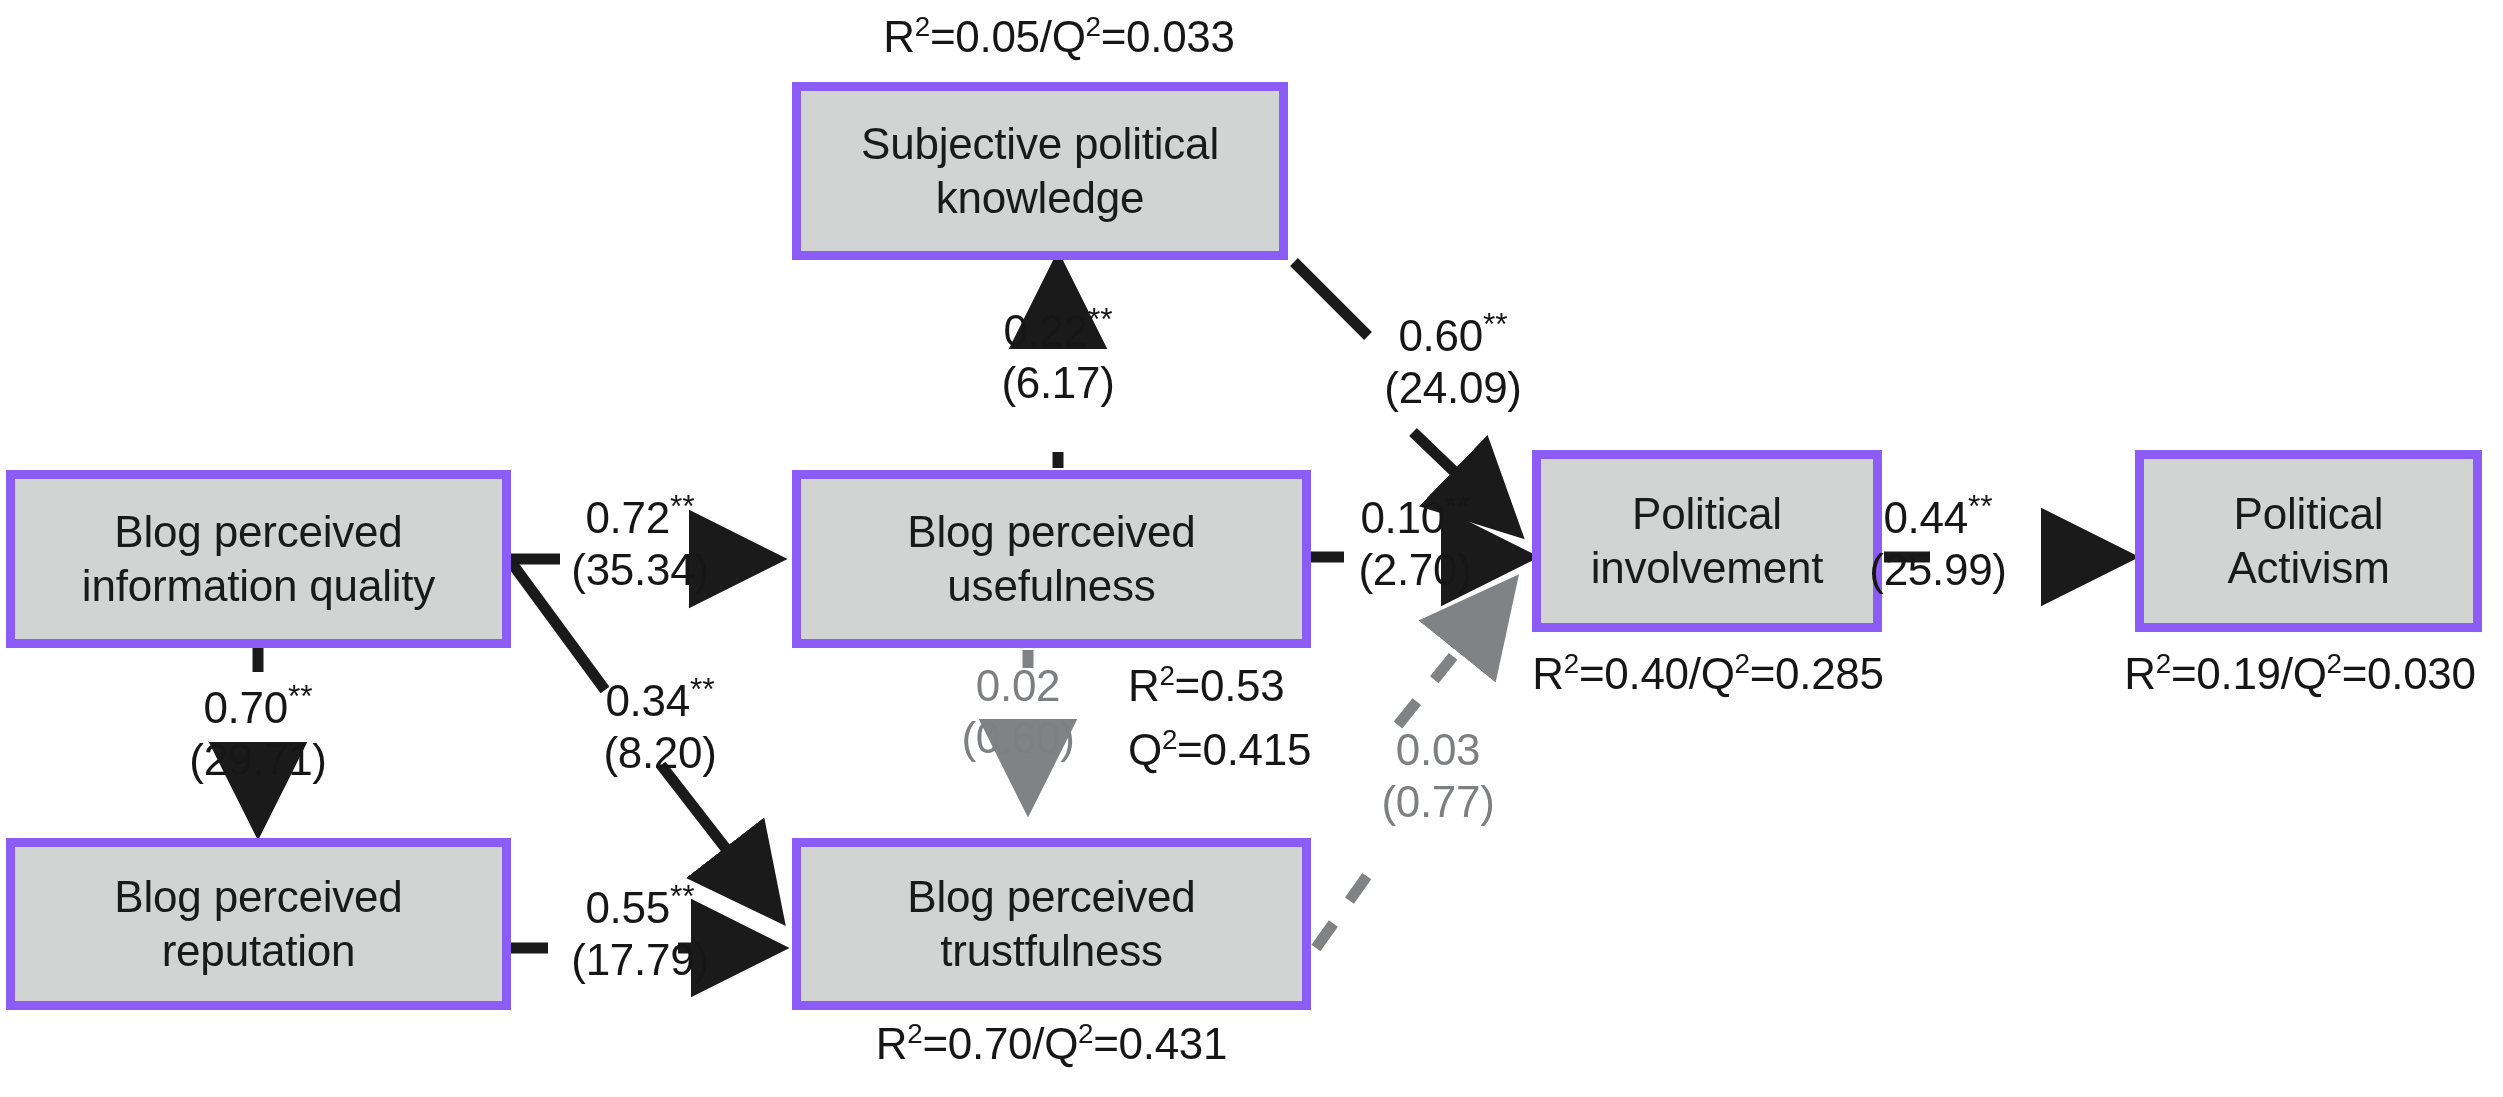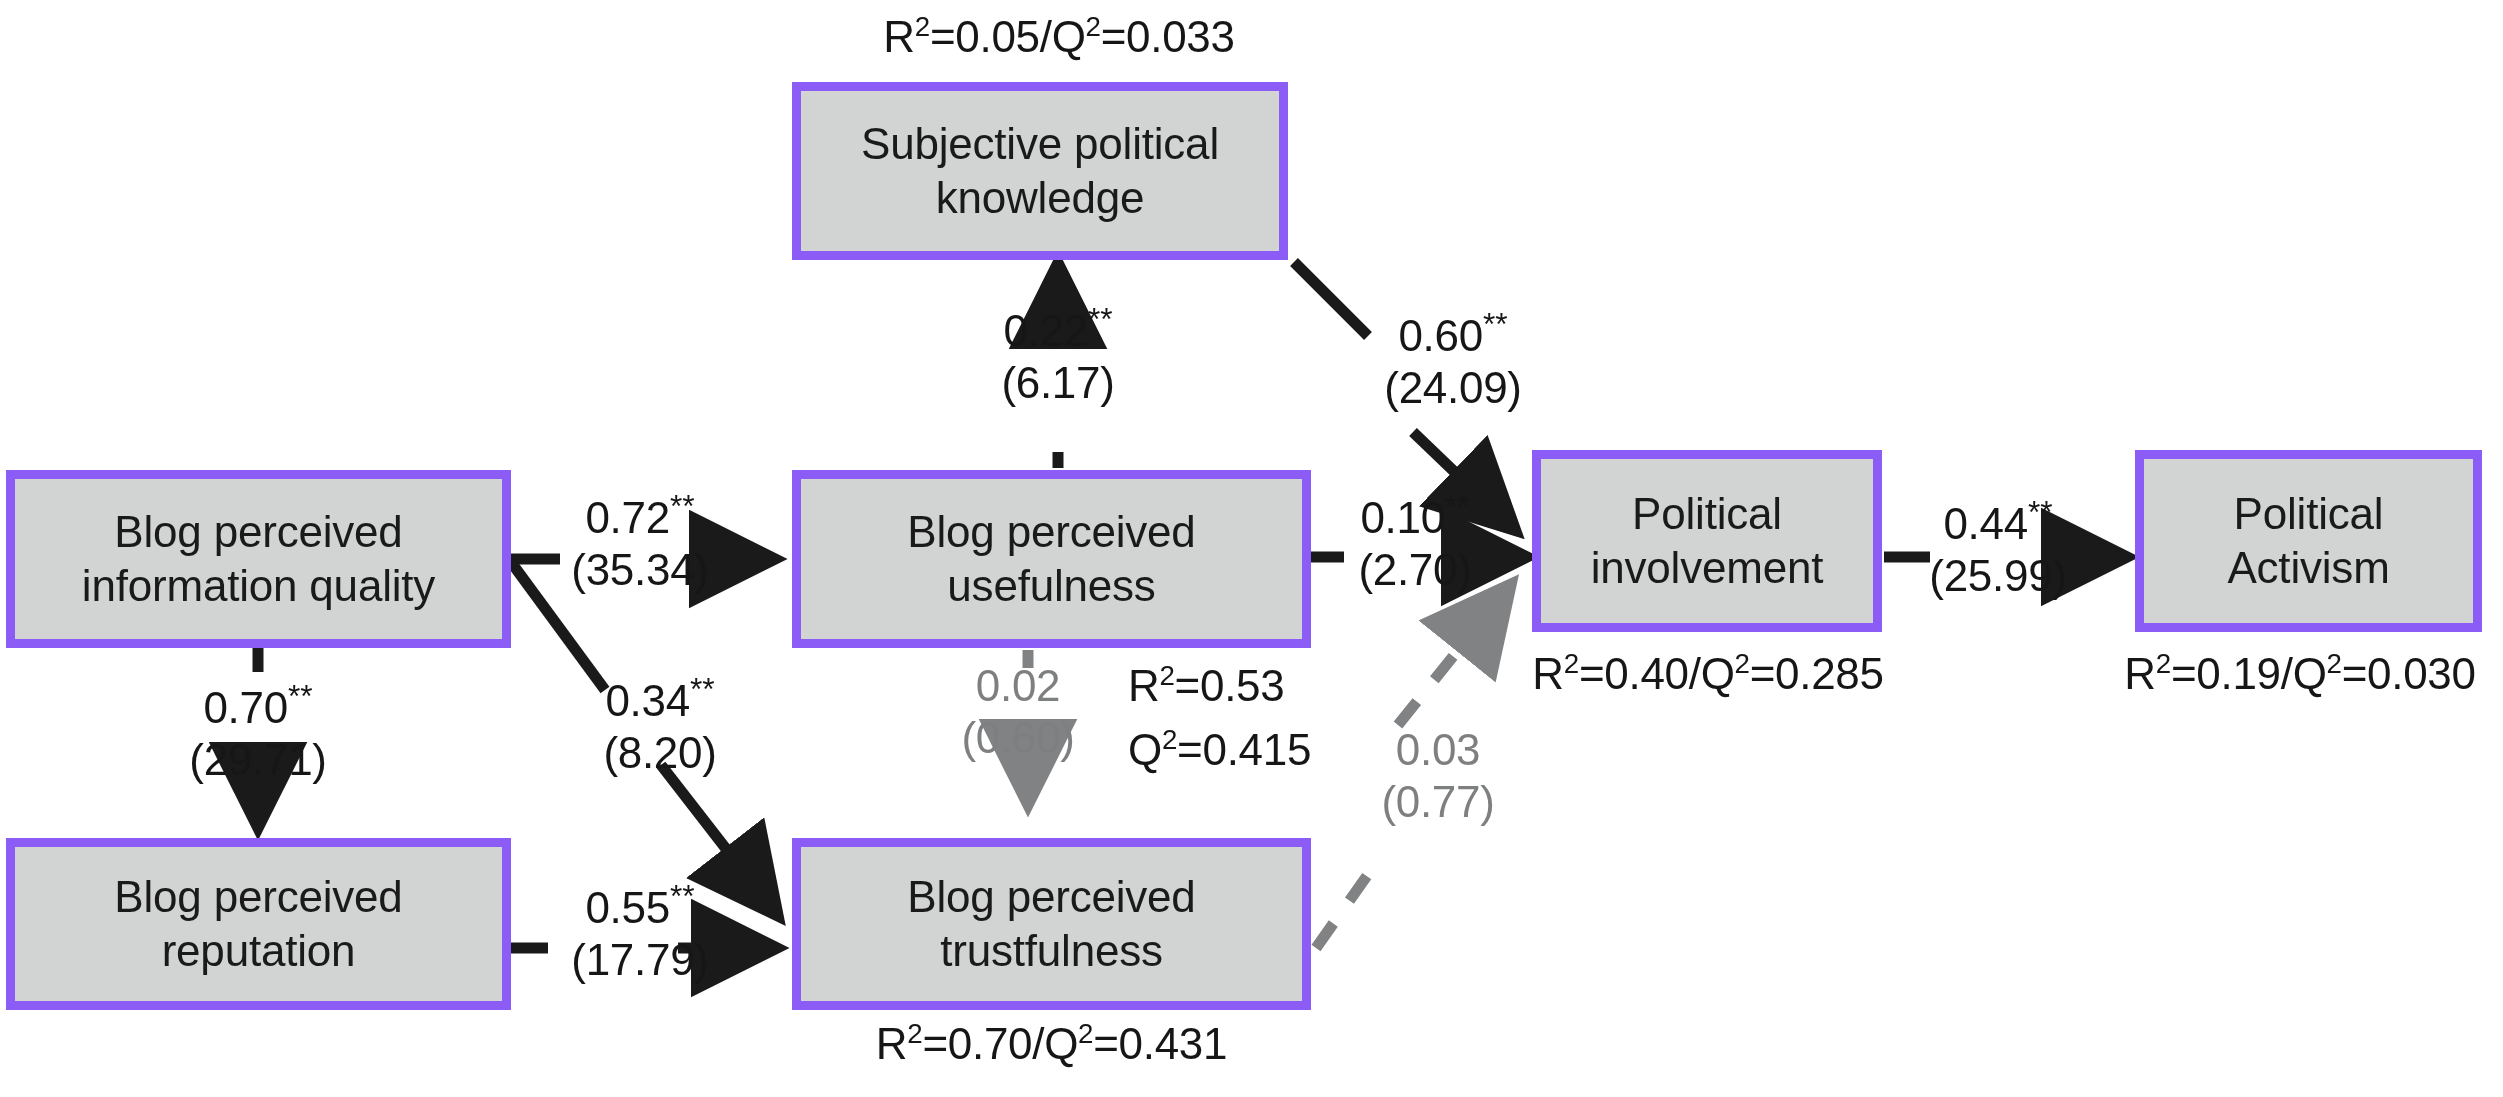--- a/index.html
+++ b/index.html
@@ -156,15 +156,15 @@
   <div class="lbl" style="left:958px;top:305px;width:200px;"><span>0.22</span><span class="stars">**</span><br><span>(6.17)</span></div>
 
   <div class="lbl gray" style="left:918px;top:660px;width:200px;"><span>0.02</span><span class="stars"></span><br><span>(0.60)</span></div>
 
   <div class="lbl" style="left:1325px;top:492px;width:180px;"><span>0.10</span><span class="stars">**</span><br><span>(2.70)</span></div>
 
   <div class="lbl" style="left:1348px;top:310px;width:210px;"><span>0.60</span><span class="stars">**</span><br><span>(24.09)</span></div>
 
   <div class="lbl gray" style="left:1348px;top:724px;width:180px;"><span>0.03</span><span class="stars"></span><br><span>(0.77)</span></div>
 
-  <div class="lbl" style="left:1908px;top:492px;width:180px;margin-top:6px;"><span>0.44</span><span class="stars">**</span><br><span>(25.99)</span></div>
+  <div class="lbl" style="left:1848px;top:492px;width:180px;"><span>0.44</span><span class="stars">**</span><br><span>(25.99)</span></div>
 
 </div>
 
 </body></html>

